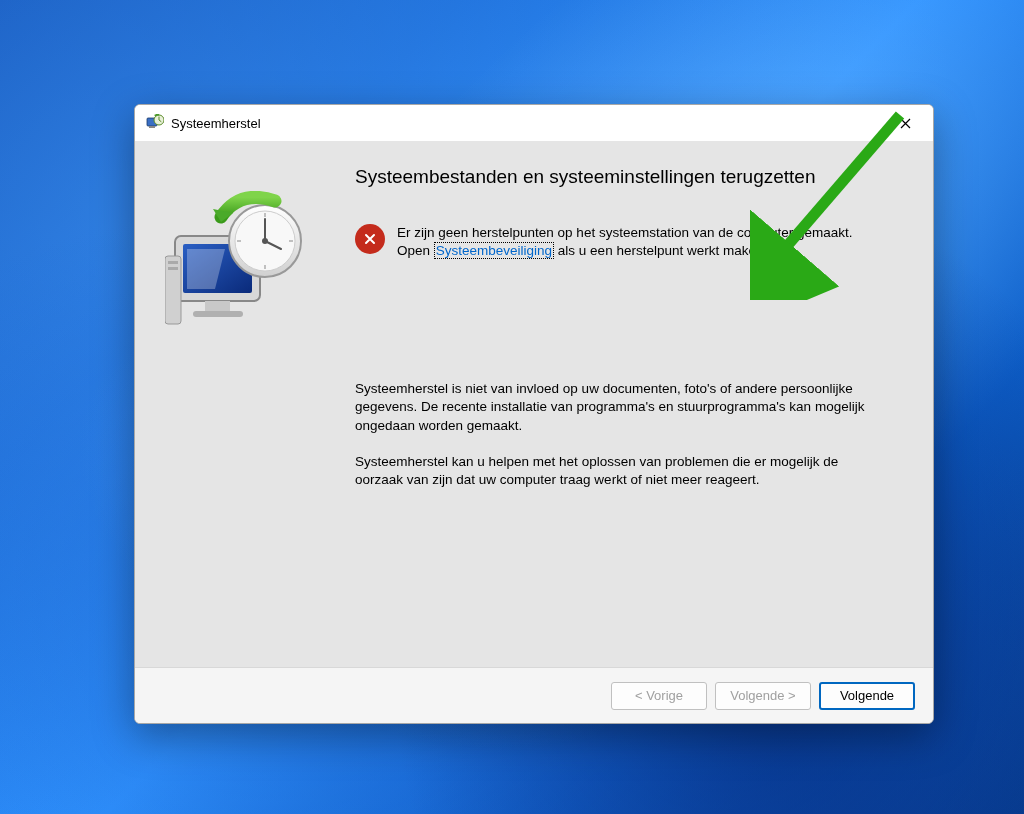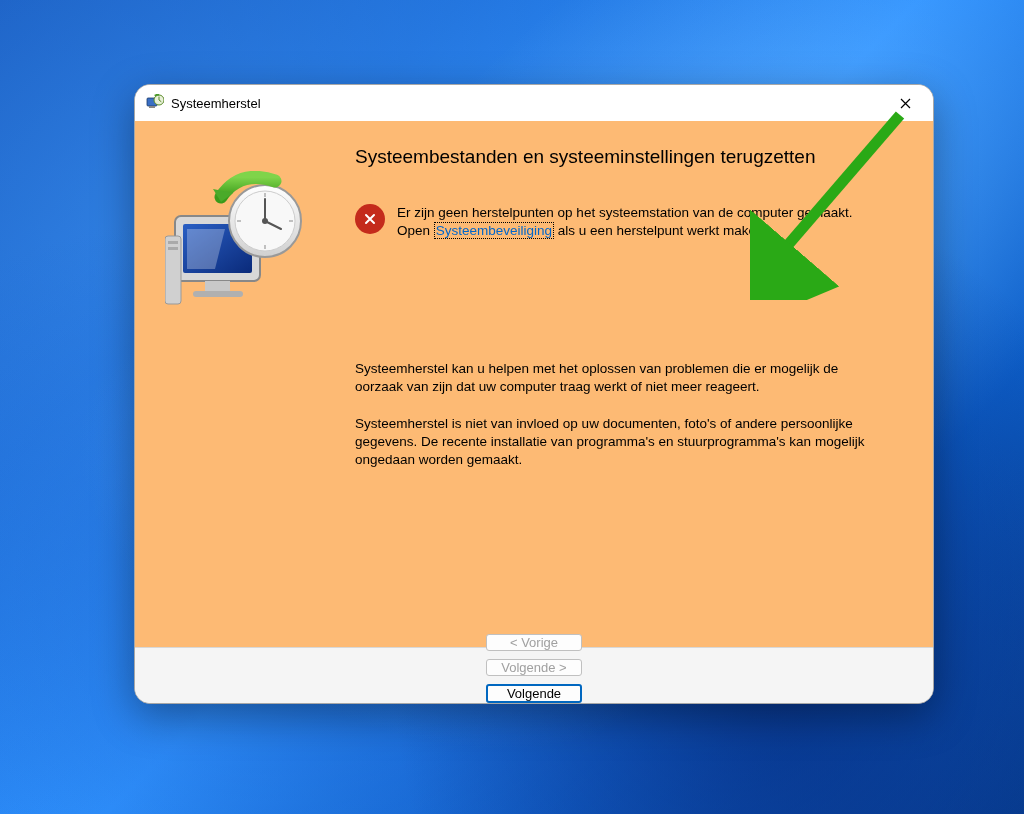--- a/index.html
+++ b/index.html
@@ -26,26 +26,26 @@
     .bloom-layer { position: absolute; border-radius: 50%; }
     .b1 { width: 1400px; height: 1400px; left: -200px; top: -300px; background: radial-gradient(circle at 30% 30%, rgba(100,180,255,0.35), transparent 60%); transform: rotate(-20deg); }
     .b2 { width: 1600px; height: 900px; left: -300px; top: 200px; background: radial-gradient(ellipse, rgba(20,90,200,0.6), transparent 65%); border-radius: 45%; transform: rotate(15deg); }
     .b3 { width: 1200px; height: 700px; right: -300px; top: -100px; background: radial-gradient(ellipse, rgba(150,210,255,0.4), transparent 60%); border-radius: 48%; transform: rotate(-40deg); }
     .b4 { width: 900px; height: 1100px; right: -200px; bottom: -400px; background: radial-gradient(ellipse, rgba(5,40,120,0.7), transparent 60%); border-radius: 46%; }
     .b5 { width: 700px; height: 400px; left: 30px; bottom: 80px; background: radial-gradient(ellipse, rgba(80,160,255,0.5), transparent 65%); border-radius: 50%; transform: rotate(25deg); }
     
     .dialog {
       position: absolute;
       left: 134px;
-      top: 84px;
+      top: 104px;
       width: 800px;
       height: 620px;
       background: #ffffff;
       border: 1px solid #a7a7a7;
-      border-radius: 16px;
+      border-radius: 6px;
       box-shadow: 0 12px 40px rgba(0,0,0,0.35);
       display: flex;
       flex-direction: column;
       overflow: hidden;
     }
     
     .titlebar {
       height: 36px;
       display: flex;
       align-items: center;
@@ -64,21 +64,21 @@
     .close-btn {
       width: 44px; height: 30px;
       display: flex; align-items: center; justify-content: center;
       font-size: 14px; color: #000;
       cursor: pointer;
     }
     
     .dialog-body {
       flex: 1;
       display: flex;
-      background: #fdba74;
+      background: #e5e5e5;
     }
     .side-graphic {
       width: 220px;
       padding: 50px 0 0 30px;
     }
     .content-pane {
       flex: 1;
       padding: 24px 56px 0 0;
     }
     .heading {
@@ -124,21 +124,20 @@
     
     .button-bar {
       height: 56px;
       border-top: 1px solid #d8d8d8;
       background: #f5f5f5;
       display: flex;
       align-items: center;
       justify-content: flex-end;
       gap: 8px;
       padding: 0 18px;
-      flex-direction: column;
     }
     .btn {
       min-width: 96px;
       height: 28px;
       padding: 0 14px;
       font-size: 13px;
       background: #fdfdfd;
       border: 1px solid #c0c0c0;
       border-radius: 3px;
       cursor: pointer;
@@ -246,22 +245,22 @@
         <div class="error-icon">
           <svg width="14" height="14" viewBox="0 0 14 14">
               <path d="M 3 3 L 11 11 M 11 3 L 3 11" stroke="#fff" stroke-width="2" stroke-linecap="round"></path>
             </svg>
         </div>
         <div class="error-text">
           <span>Er zijn geen herstelpunten op het systeemstation van de computer gemaakt. Open </span><a class="inline-link">Systeembeveiliging</a><span> als u een herstelpunt werkt maken.</span>
         </div>
       </div>
 
+      <p class="info-para">Systeemherstel is niet van invloed op uw documenten, foto's of andere persoonlijke gegevens. De recente installatie van programma's en stuurprogramma's kan mogelijk ongedaan worden gemaakt.</p>
       <p class="info-para">Systeemherstel kan u helpen met het oplossen van problemen die er mogelijk de oorzaak van zijn dat uw computer traag werkt of niet meer reageert.</p>
-      <p class="info-para">Systeemherstel is niet van invloed op uw documenten, foto's of andere persoonlijke gegevens. De recente installatie van programma's en stuurprogramma's kan mogelijk ongedaan worden gemaakt.</p>
     </div>
   </div>
 
   <div class="button-bar">
     <button class="btn" disabled="">&lt; Vorige</button>
     <button class="btn" disabled="">Volgende &gt;</button>
     <button class="btn btn-default">Volgende</button>
   </div>
 
 </div>

